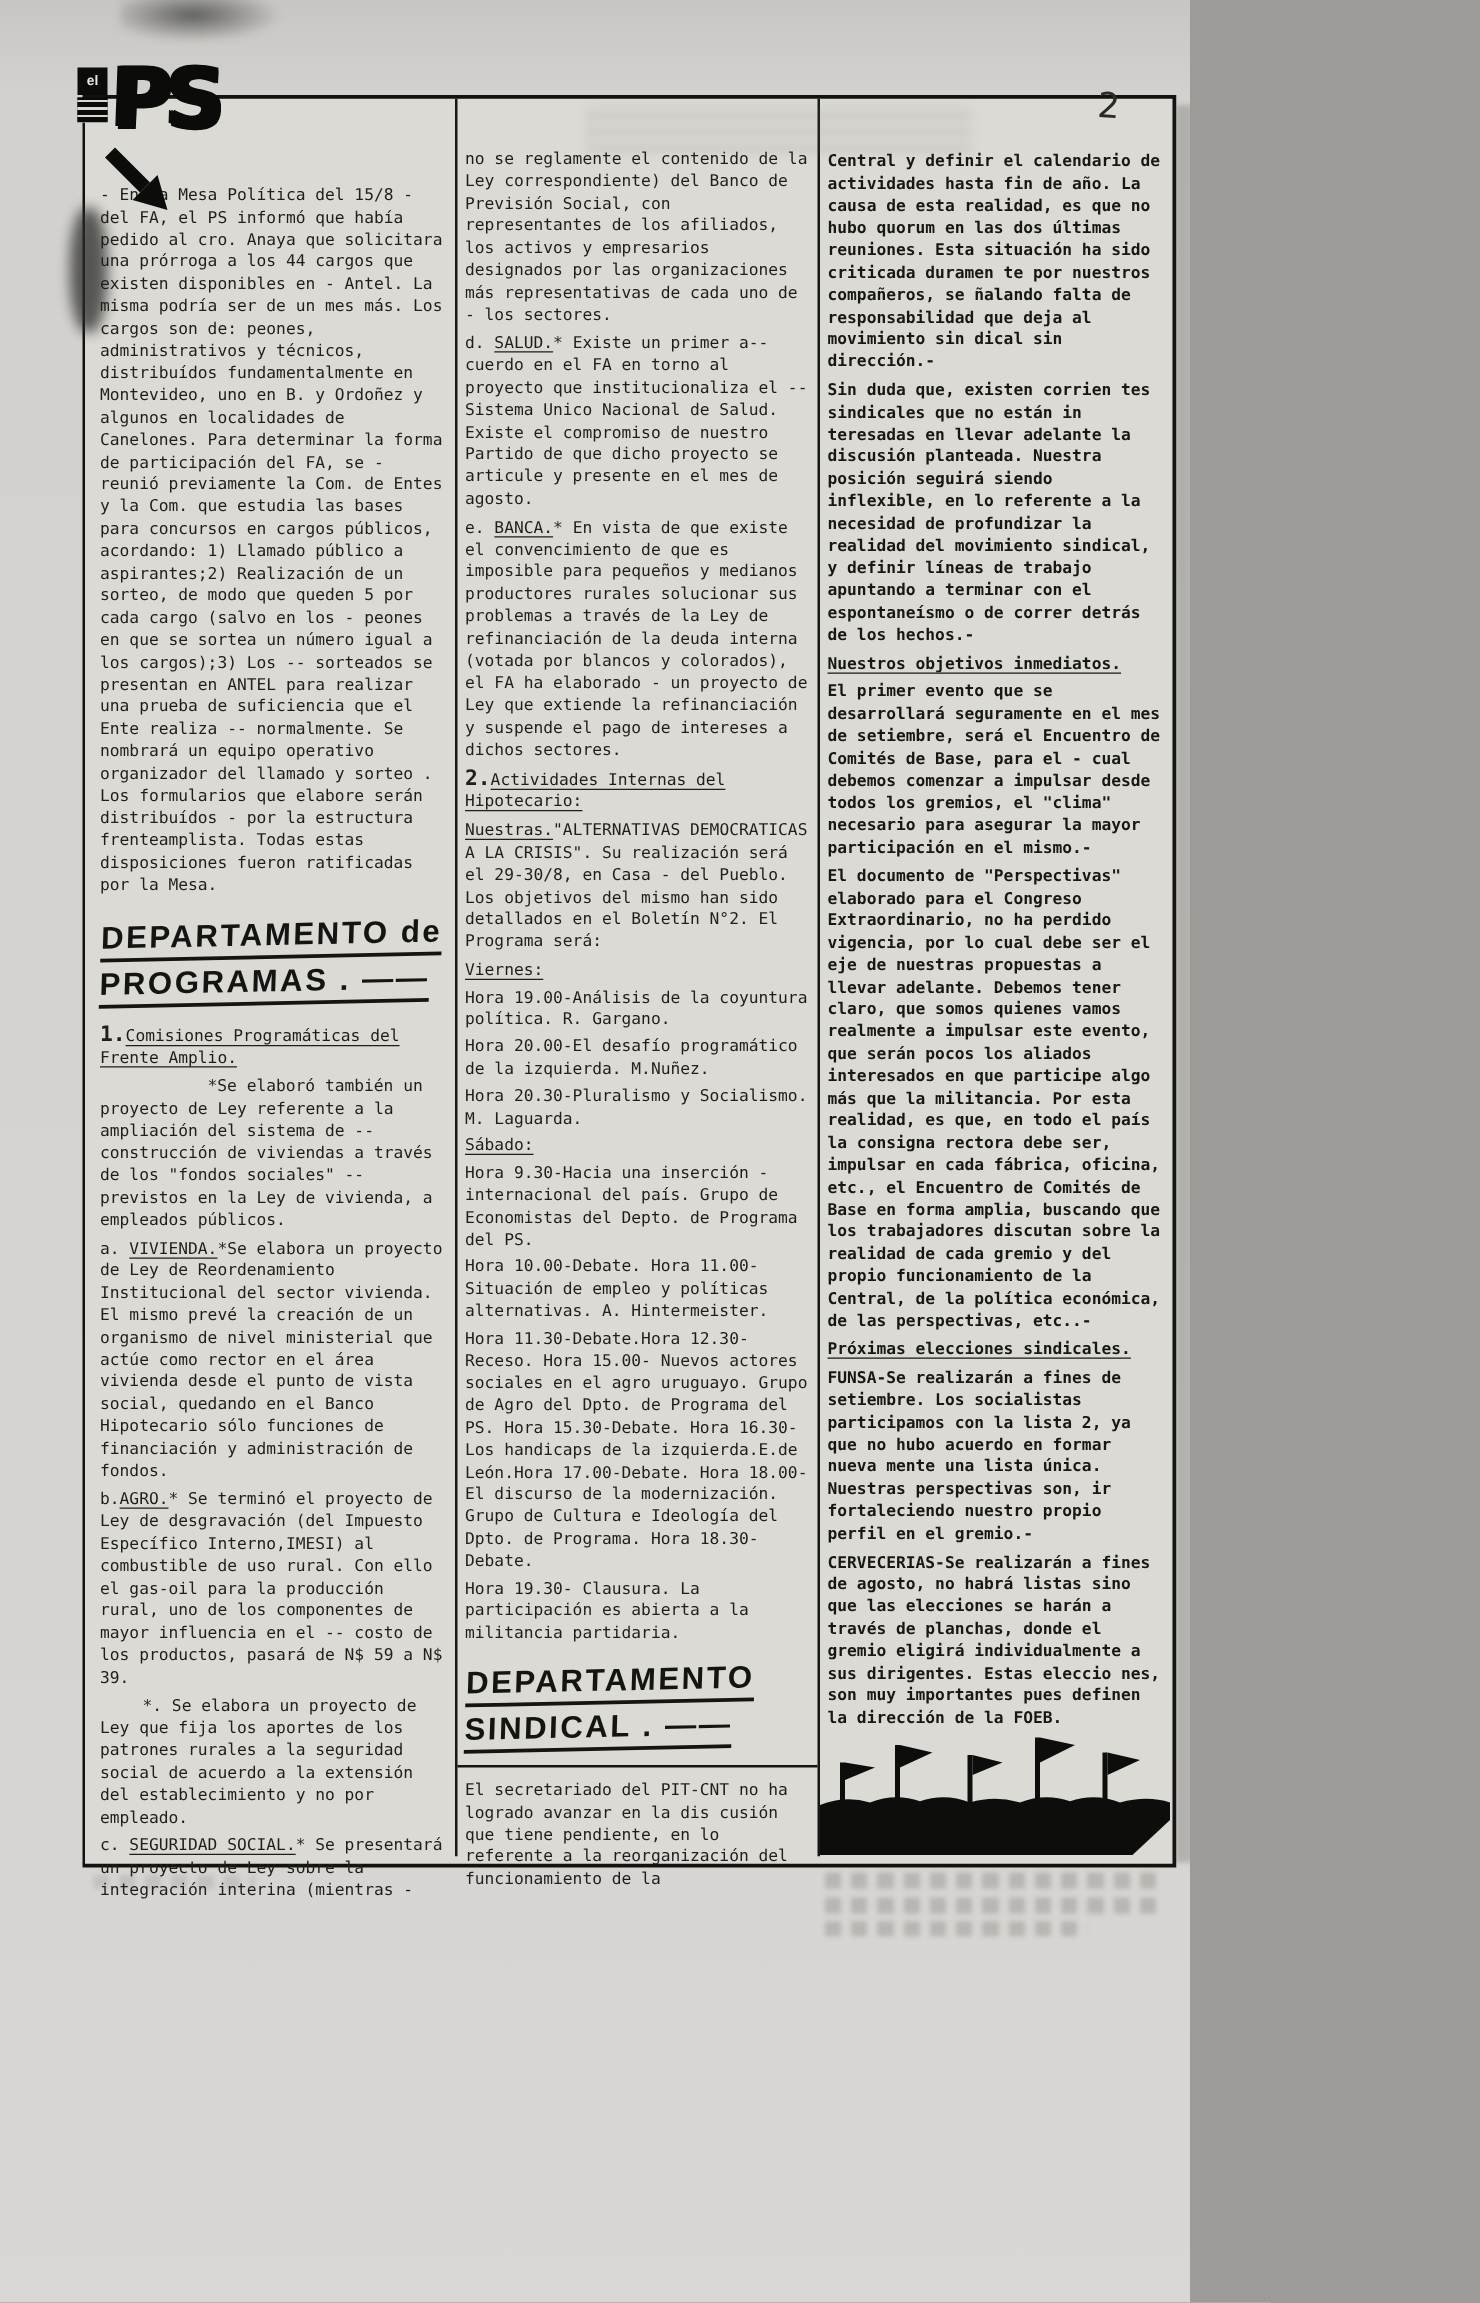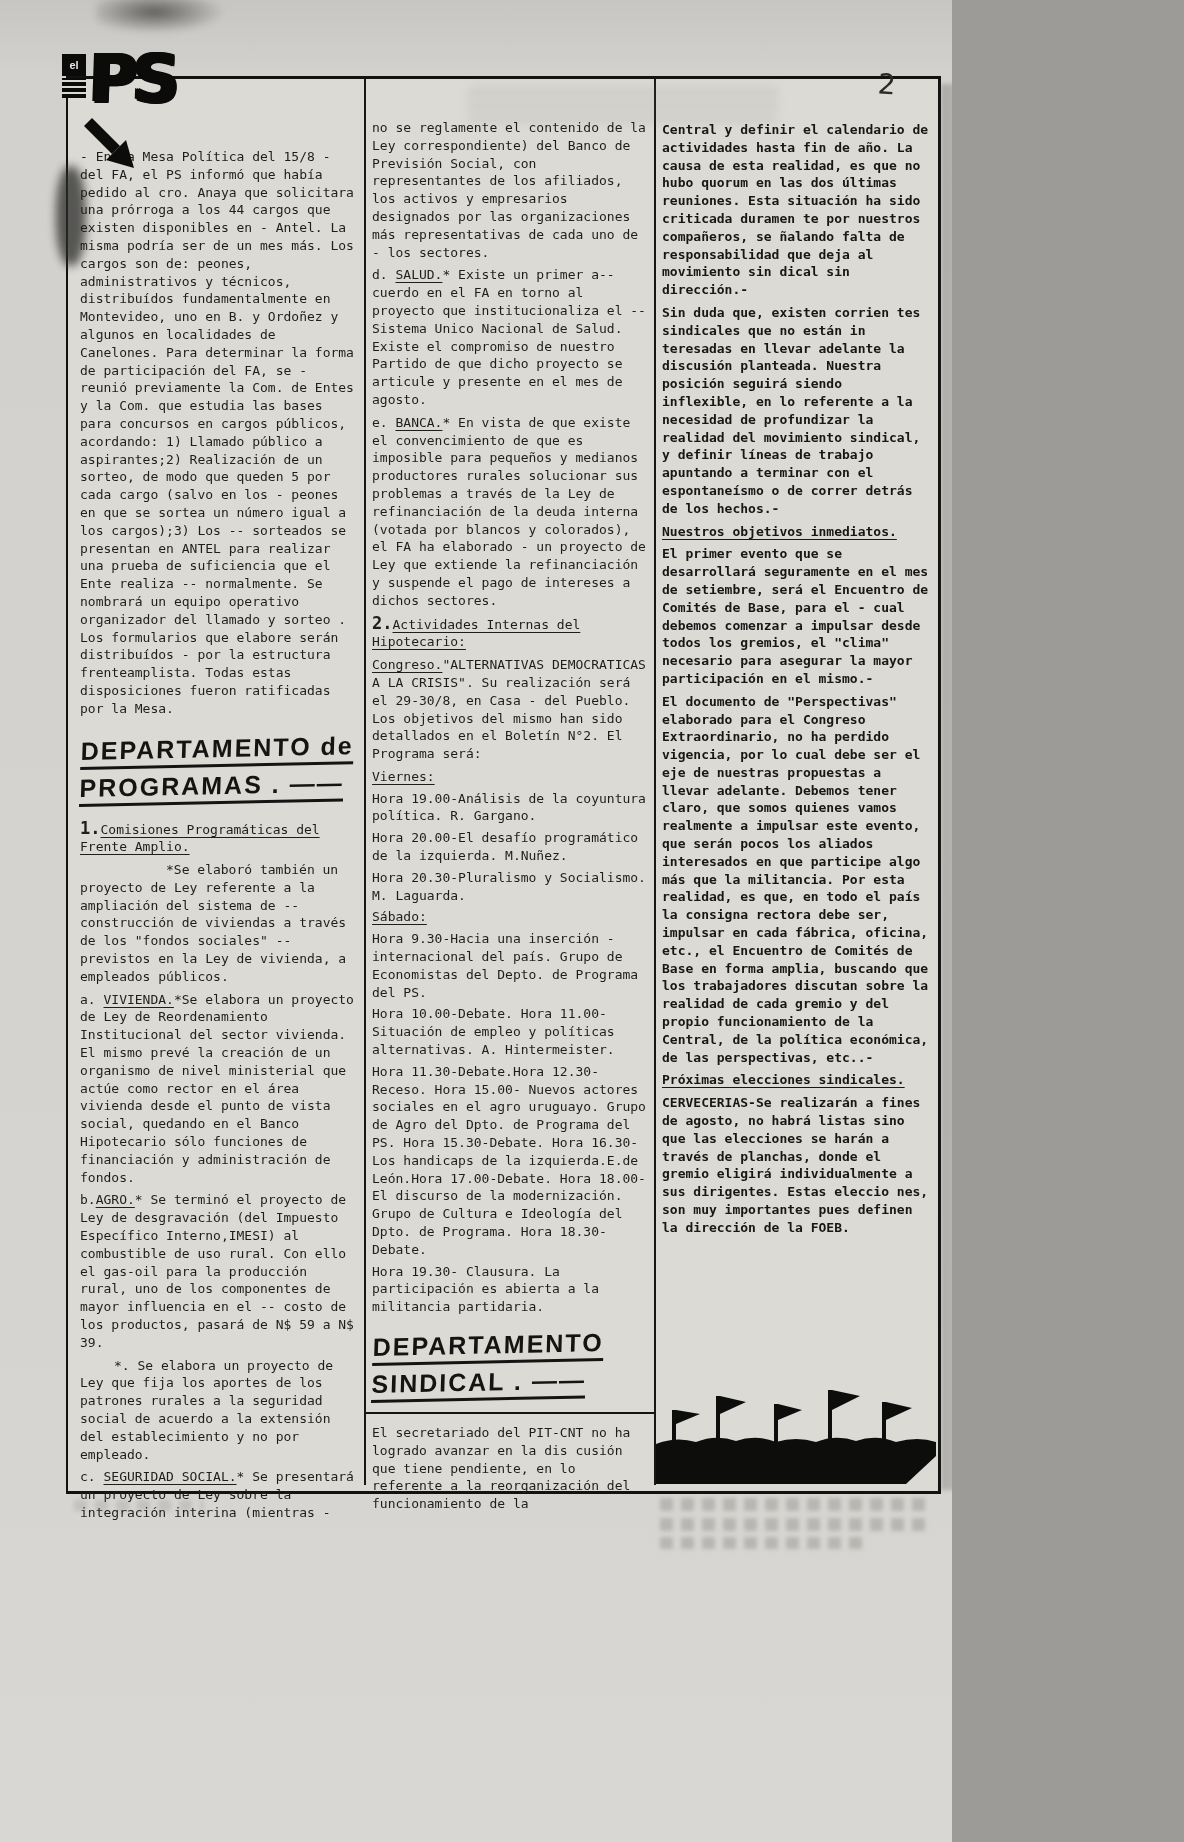--- a/index.html
+++ b/index.html
@@ -128,21 +128,21 @@
 
   <div class="col col2">
     <p class="t">no se reglamente el contenido de la Ley correspondiente) del Banco de Previsión Social, con representantes de los afiliados, los activos y empresarios designados por las organizaciones más representativas de cada uno de - los sectores.</p>
 
     <p class="t"><span>d. </span><span class="u">SALUD.</span><span>* Existe un primer a--cuerdo en el FA en torno al proyecto que institucionaliza el -- Sistema Unico Nacional de Salud. Existe el compromiso de nuestro Partido de que dicho proyecto se articule y presente en el mes de agosto.</span></p>
 
     <p class="t"><span>e. </span><span class="u">BANCA.</span><span>* En vista de que existe el convencimiento de que es imposible para pequeños y medianos productores rurales solucionar sus problemas a través de la Ley de refinanciación de la deuda interna (votada por blancos y colorados), el FA ha elaborado - un proyecto de Ley que extiende la refinanciación y suspende el pago de intereses a dichos sectores.</span></p>
 
     <p class="t"><span class="bignum">2.</span><span class="u">Actividades Internas del Hipotecario:</span></p>
 
-    <p class="t"><span class="u">Congreso.</span><span>"ALTERNATIVAS DEMOCRATICAS A LA CRISIS". Su realización será el 29-30/8, en Casa - del Pueblo. Los objetivos del mismo han sido detallados en el Boletín N°2. El Programa será:</span></p>
+    <p class="t"><span class="u">Nuestras.</span><span>"ALTERNATIVAS DEMOCRATICAS A LA CRISIS". Su realización será el 29-30/8, en Casa - del Pueblo. Los objetivos del mismo han sido detallados en el Boletín N°2. El Programa será:</span></p>
 
     <p class="sched u">Viernes:</p>
     <p class="sched">Hora 19.00-Análisis de la coyuntura política. R. Gargano.</p>
     <p class="sched">Hora 20.00-El desafío programático de la izquierda. M.Nuñez.</p>
     <p class="sched">Hora 20.30-Pluralismo y Socialismo. M. Laguarda.</p>
     <p class="sched u">Sábado:</p>
     <p class="sched">Hora 9.30-Hacia una inserción - internacional del país. Grupo de Economistas del Depto. de Programa del PS.</p>
     <p class="sched">Hora 10.00-Debate. Hora 11.00-Situación de empleo y políticas alternativas. A. Hintermeister.</p>
     <p class="sched">Hora 11.30-Debate.Hora 12.30-Receso. Hora 15.00- Nuevos actores sociales en el agro uruguayo. Grupo de Agro del Dpto. de Programa del PS. Hora 15.30-Debate. Hora 16.30-Los handicaps de la izquierda.E.de León.Hora 17.00-Debate. Hora 18.00-El discurso de la modernización. Grupo de Cultura e Ideología del Dpto. de Programa. Hora 18.30-Debate.</p>
     <p class="sched">Hora 19.30- Clausura. La participación es abierta a la militancia partidaria.</p>
@@ -157,20 +157,21 @@
     <p class="t">El secretariado del PIT-CNT no ha logrado avanzar en la dis cusión que tiene pendiente, en lo referente a la reorganización del funcionamiento de la</p>
   </div>
 
   <div class="col col3">
     <p class="t">Central y definir el calendario de actividades hasta fin de año. La causa de esta realidad, es que no hubo quorum en las dos últimas reuniones. Esta situación ha sido criticada duramen te por nuestros compañeros, se ñalando falta de responsabilidad que deja al movimiento sin dical sin dirección.-</p>
     <p class="t">Sin duda que, existen corrien tes sindicales que no están in teresadas en llevar adelante la discusión planteada. Nuestra posición seguirá siendo inflexible, en lo referente a la necesidad de profundizar la realidad del movimiento sindical, y definir líneas de trabajo apuntando a terminar con el espontaneísmo o de correr detrás de los hechos.-</p>
     <p class="t u">Nuestros objetivos inmediatos.</p>
     <p class="t">El primer evento que se desarrollará seguramente en el mes de setiembre, será el Encuentro de Comités de Base, para el - cual debemos comenzar a impulsar desde todos los gremios, el "clima" necesario para asegurar la mayor participación en el mismo.-</p>
     <p class="t">El documento de "Perspectivas" elaborado para el Congreso Extraordinario, no ha perdido vigencia, por lo cual debe ser el eje de nuestras propuestas a llevar adelante. Debemos tener claro, que somos quienes vamos realmente a impulsar este evento, que serán pocos los aliados interesados en que participe algo más que la militancia. Por esta realidad, es que, en todo el país la consigna rectora debe ser, impulsar en cada fábrica, oficina, etc., el Encuentro de Comités de Base en forma amplia, buscando que los trabajadores discutan sobre la realidad de cada gremio y del propio funcionamiento de la Central, de la política económica, de las perspectivas, etc..-</p>
     <p class="t u">Próximas elecciones sindicales.</p>
+    <p class="t">FUNSA-Se realizarán a fines de setiembre. Los socialistas participamos con la lista 2, ya que no hubo acuerdo en formar nueva mente una lista única. Nuestras perspectivas son, ir fortaleciendo nuestro propio perfil en el gremio.-</p>
     <p class="t">CERVECERIAS-Se realizarán a fines de agosto, no habrá listas sino que las elecciones se harán a través de planchas, donde el gremio eligirá individualmente a sus dirigentes. Estas eleccio nes, son muy importantes pues definen la dirección de la FOEB.</p>
   </div>
 
   <svg class="crowd" width="280" height="100" viewBox="0 0 280 100">
     <path fill="#0d0d0c" d="M0,100 L0,60 Q20,52 40,58 Q60,50 80,57 Q100,50 120,58 Q140,52 160,58 Q180,50 200,57 Q220,50 240,58 Q262,52 280,58 L280,100 Z"></path>
     <g fill="#0d0d0c">
       <rect x="16" y="26" width="4" height="38"></rect>
       <polygon points="20,26 44,30 20,40"></polygon>
       <rect x="60" y="12" width="4" height="52"></rect>
       <polygon points="64,12 90,18 64,30"></polygon>

